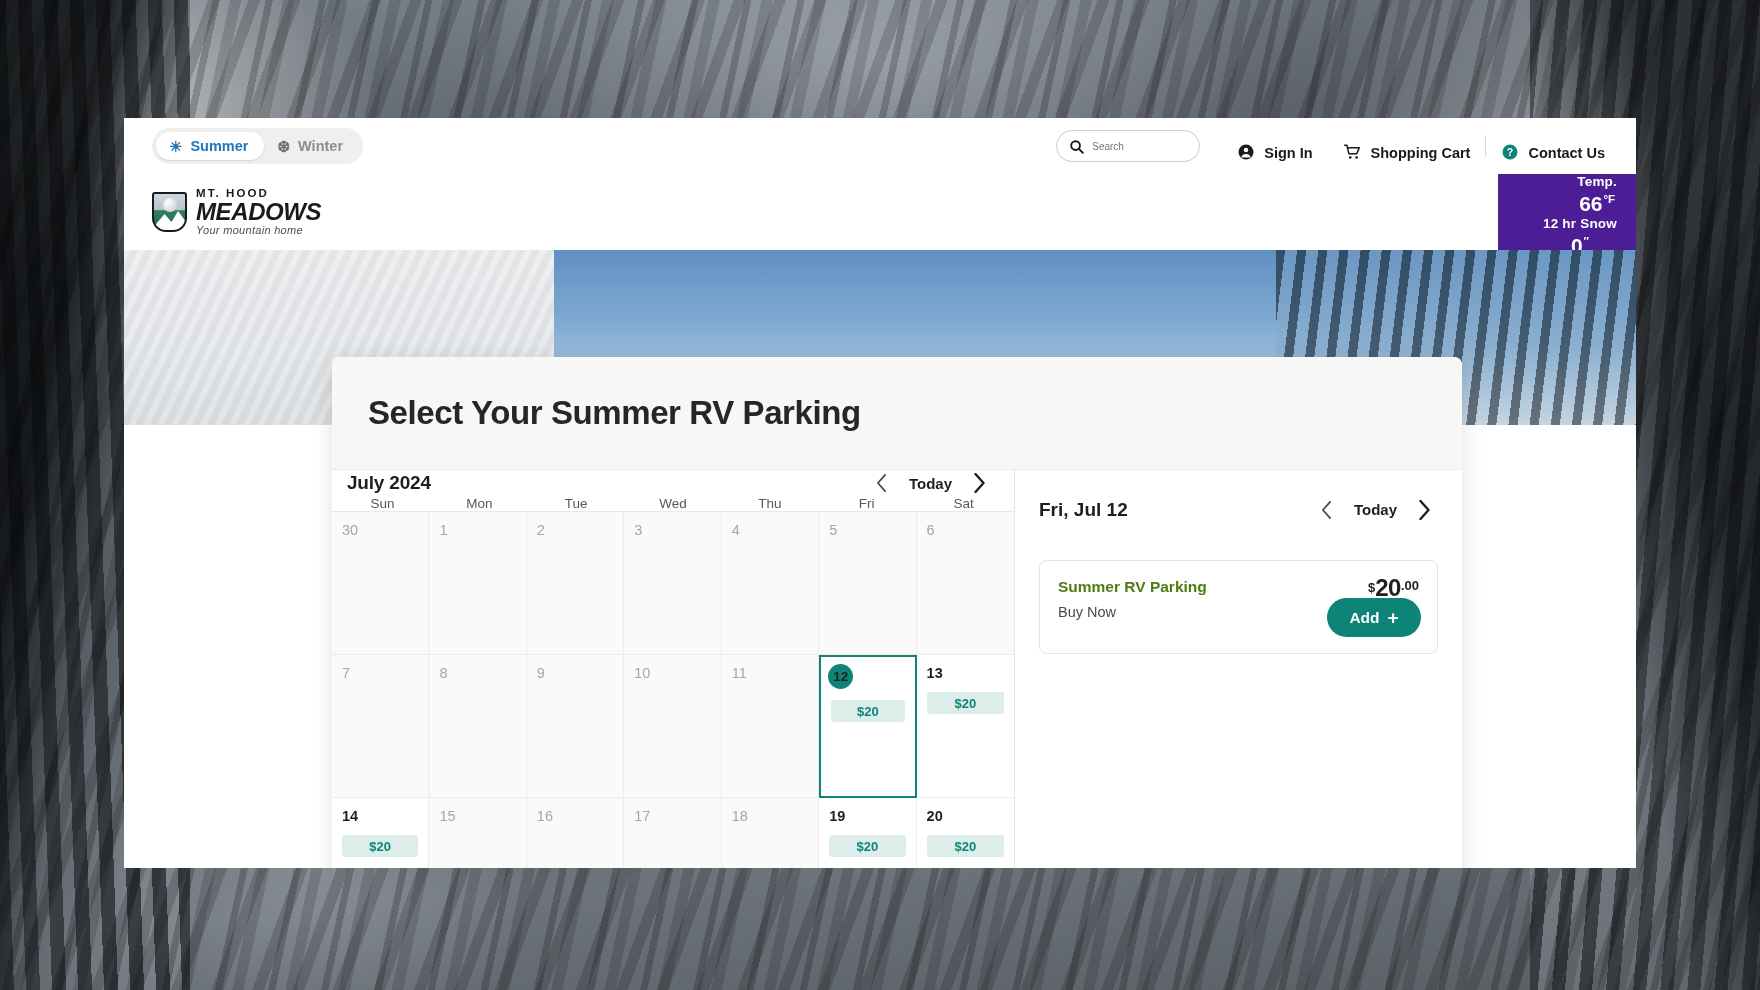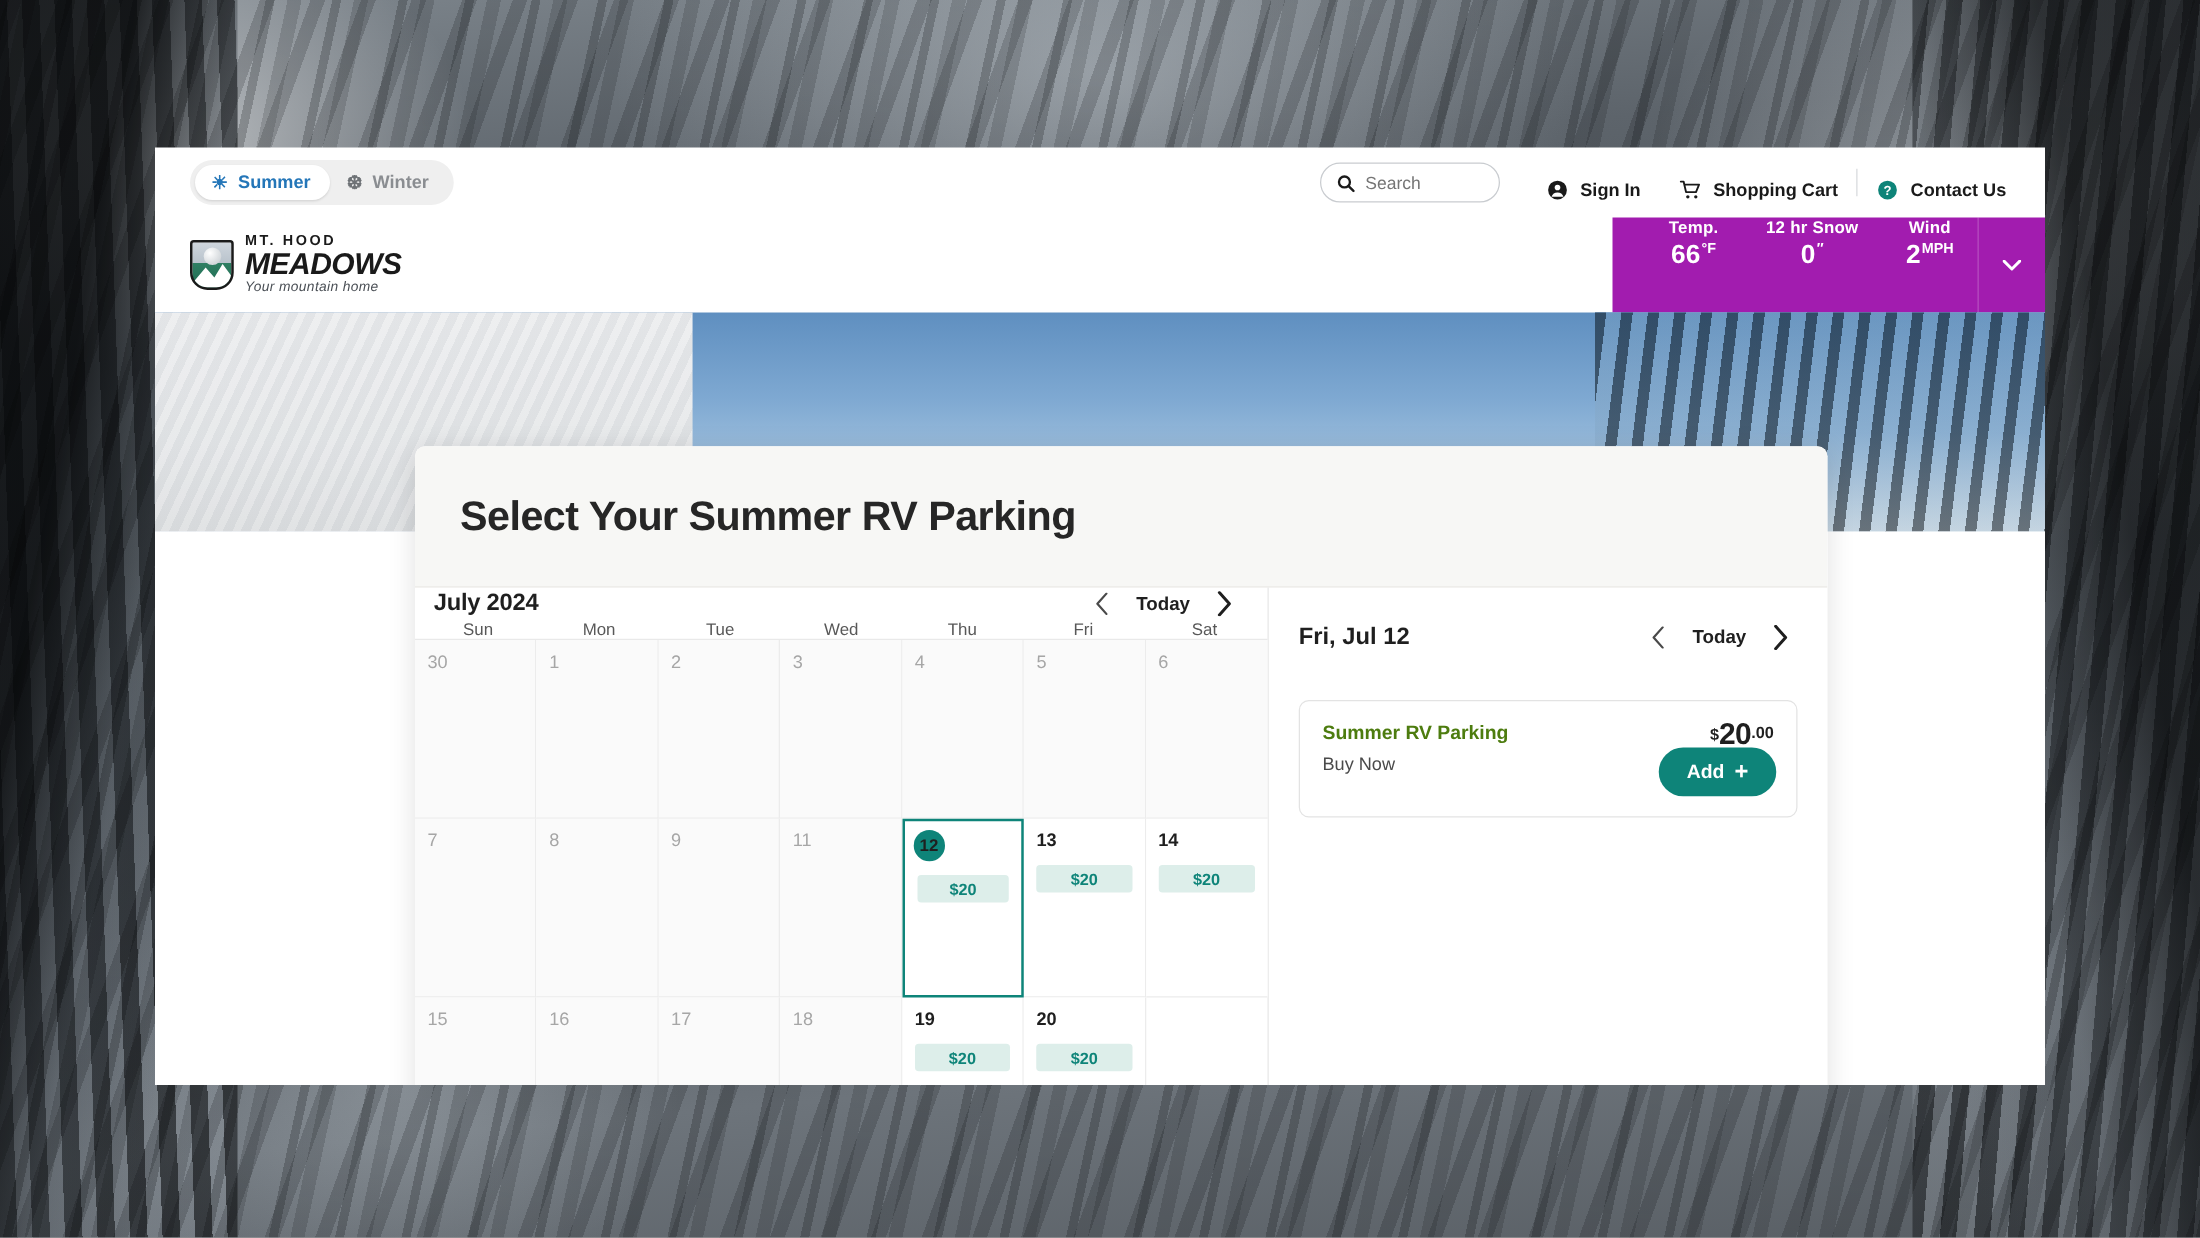--- a/index.html
+++ b/index.html
@@ -96,21 +96,21 @@
     border: 1px solid #c9ccd0;
     border-radius: 999px;
     display: flex; align-items: center;
     gap: 8px; padding: 0 12px;
     margin-right: 22px;
   }
   .search-box svg { flex: 0 0 auto; }
   .search-input {
     border: none; outline: none;
     font-family: "Liberation Sans", sans-serif;
-    font-size: 14px; color: #9a9da1;
+    font-size: 10px; color: #9a9da1;
     width: 100%; background: transparent;
   }
   .util-link {
     display: flex; align-items: flex-end; gap: 9px;
     font-size: 14.5px; font-weight: bold; color: #1a1a1a;
     padding: 0 15px; height: 30px; cursor: pointer;
     white-space: nowrap;
   }
   .util-sep { width: 1px; height: 22px; background: #d8dadd; }
 
@@ -164,24 +164,25 @@
   }
   .navlink {
     font-size: 15px; font-weight: bold; color: #1a1a1a;
     cursor: pointer; white-space: nowrap;
   }
 
   
   .weather {
     position: absolute; right: 0; top: 0;
     height: 76px;
-    background: #a21caf;
-    display: flex; align-items: flex-start;
+    background: #4c1d95;
+    display: flex; align-items: flex-end;
     color: #fff;
     padding: 0 0 0 26px;
+    flex-direction: column;
   }
   .wx-col {
     display: flex; flex-direction: column;
     align-items: center; justify-content: center;
     padding: 0 19px;
   }
   .wx-label { font-size: 13.5px; font-weight: bold; letter-spacing: .2px; }
   .wx-value {
     font-size: 21px; font-weight: bold; margin-top: 3px;
     display: flex; align-items: flex-start;
@@ -536,20 +537,23 @@
             <div class="cell">
               <div class="daynum">7</div>
             </div>
             <div class="cell">
               <div class="daynum">8</div>
             </div>
             <div class="cell">
               <div class="daynum">9</div>
             </div>
             <div class="cell">
+              <div class="daynum">10</div>
+            </div>
+            <div class="cell">
               <div class="daynum">11</div>
             </div>
             <div class="cell avail selected"><div class="daynum sel">12</div><div class="price-chip">$20</div></div>
             <div class="cell avail">
               <div class="daynum">13</div>
               <div class="price-chip">$20</div>
             </div>
             <div class="cell avail">
               <div class="daynum">14</div>
               <div class="price-chip">$20</div>

